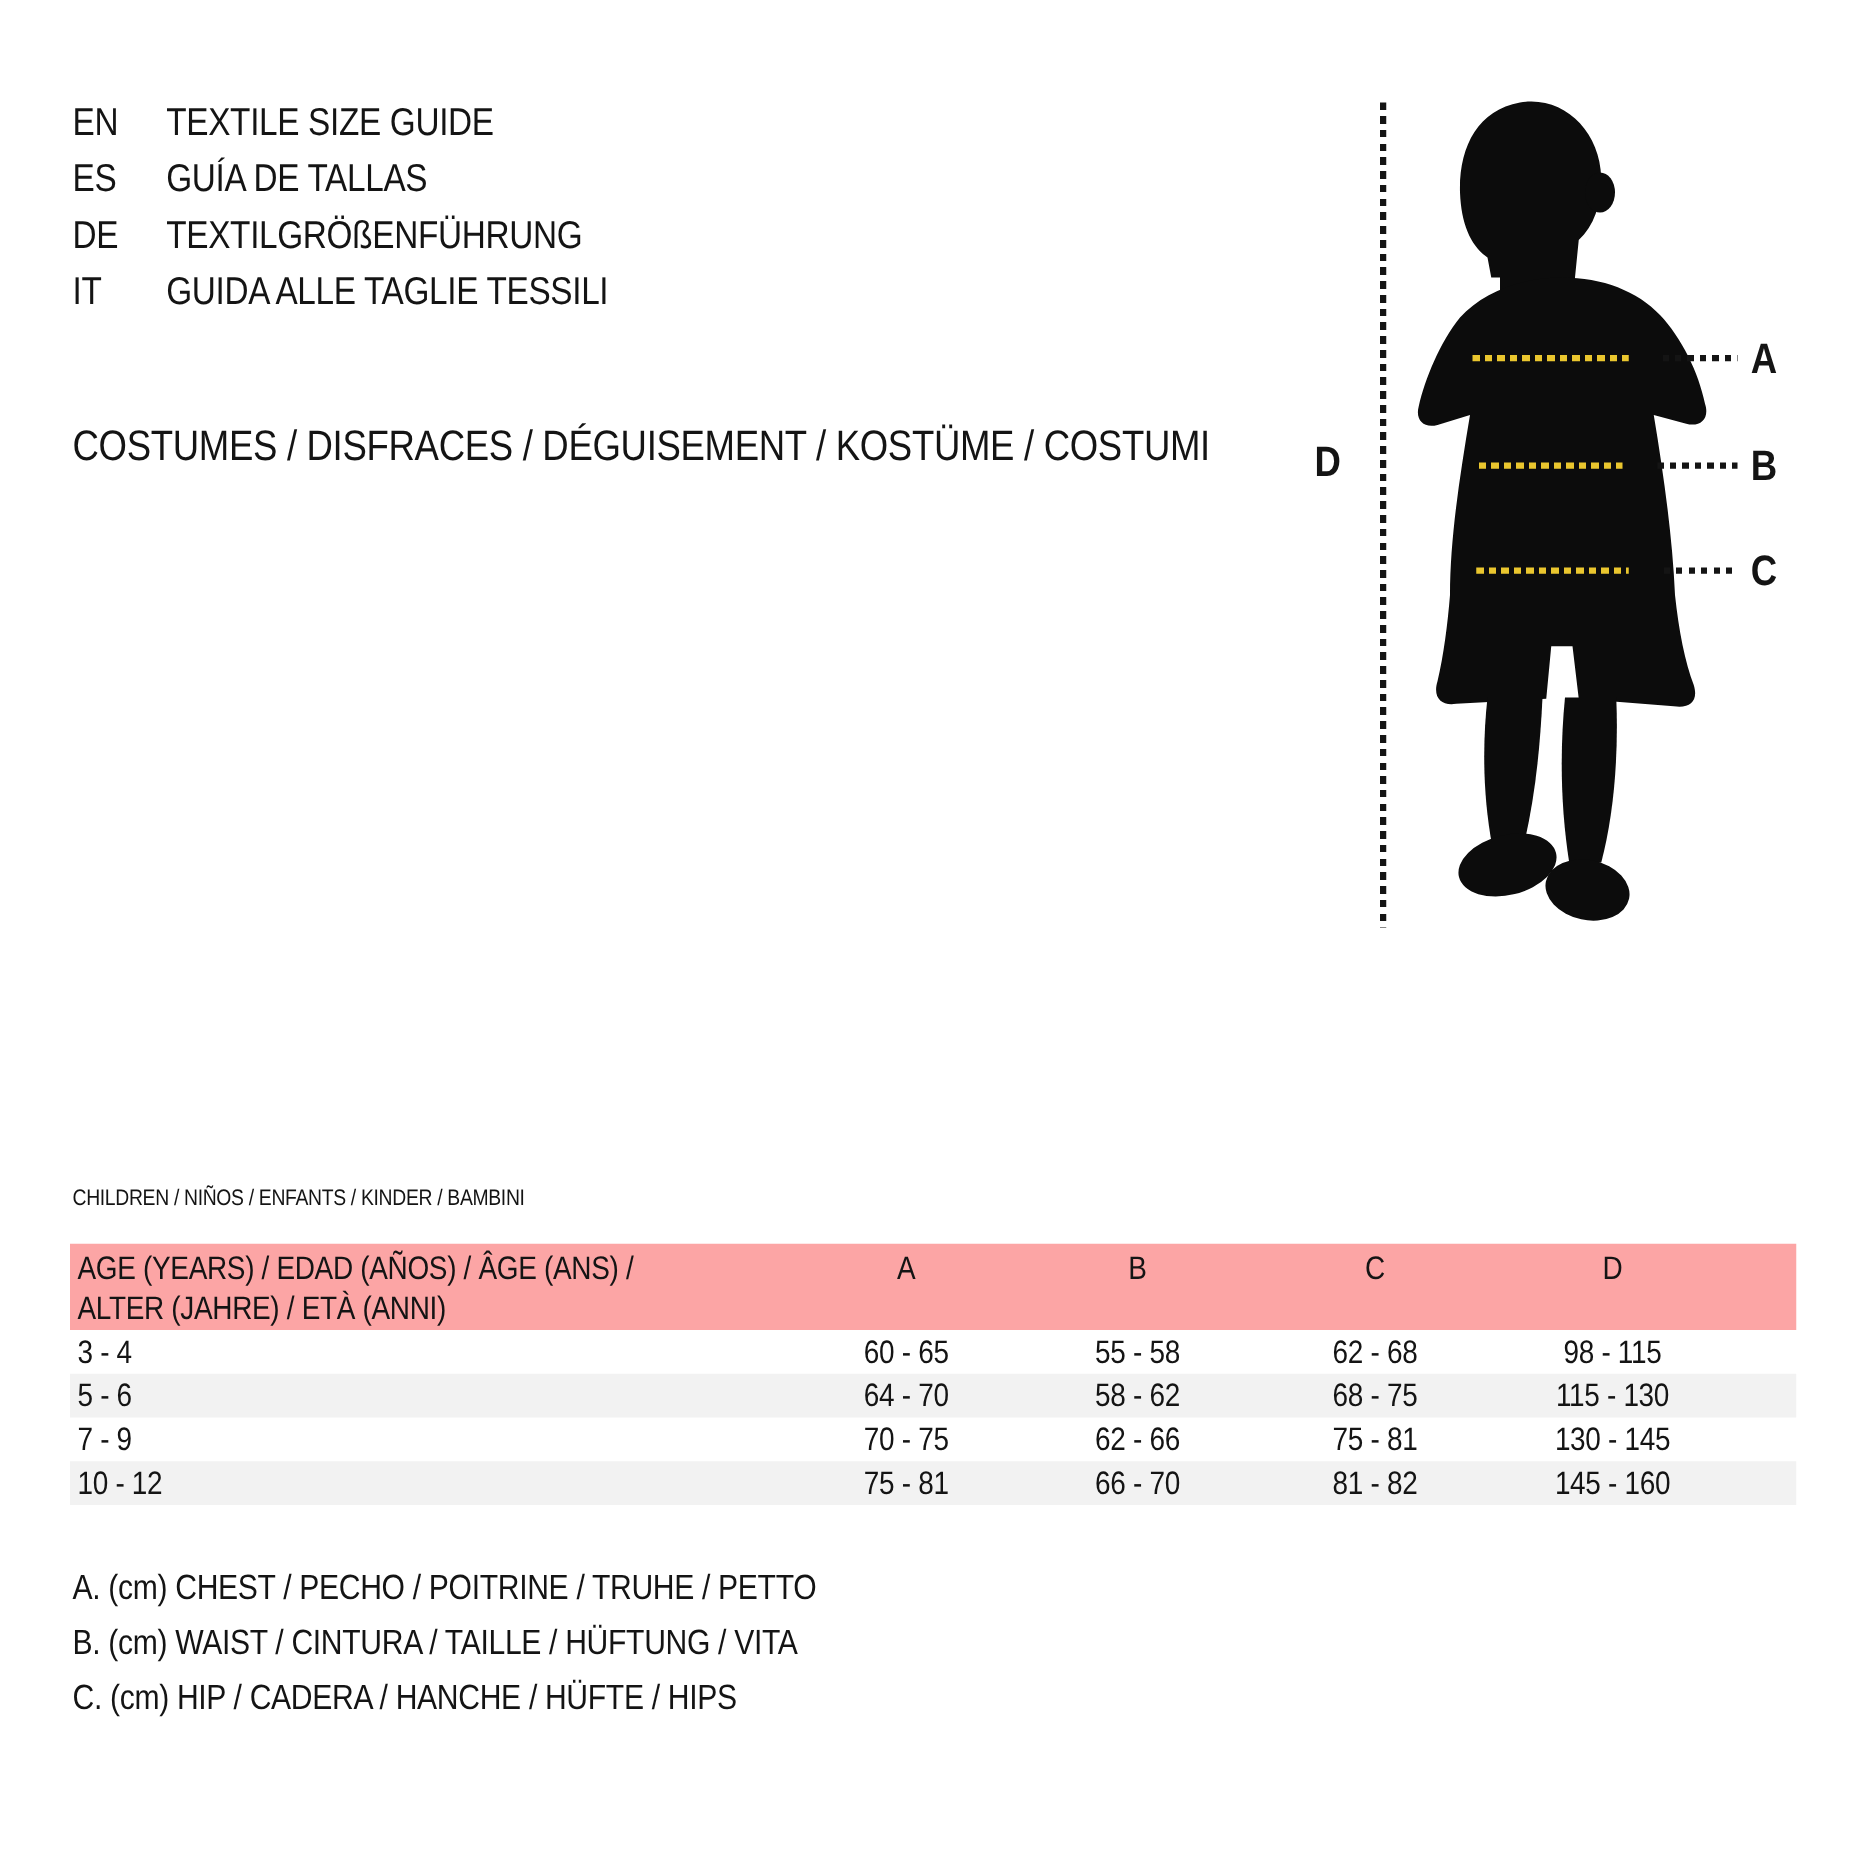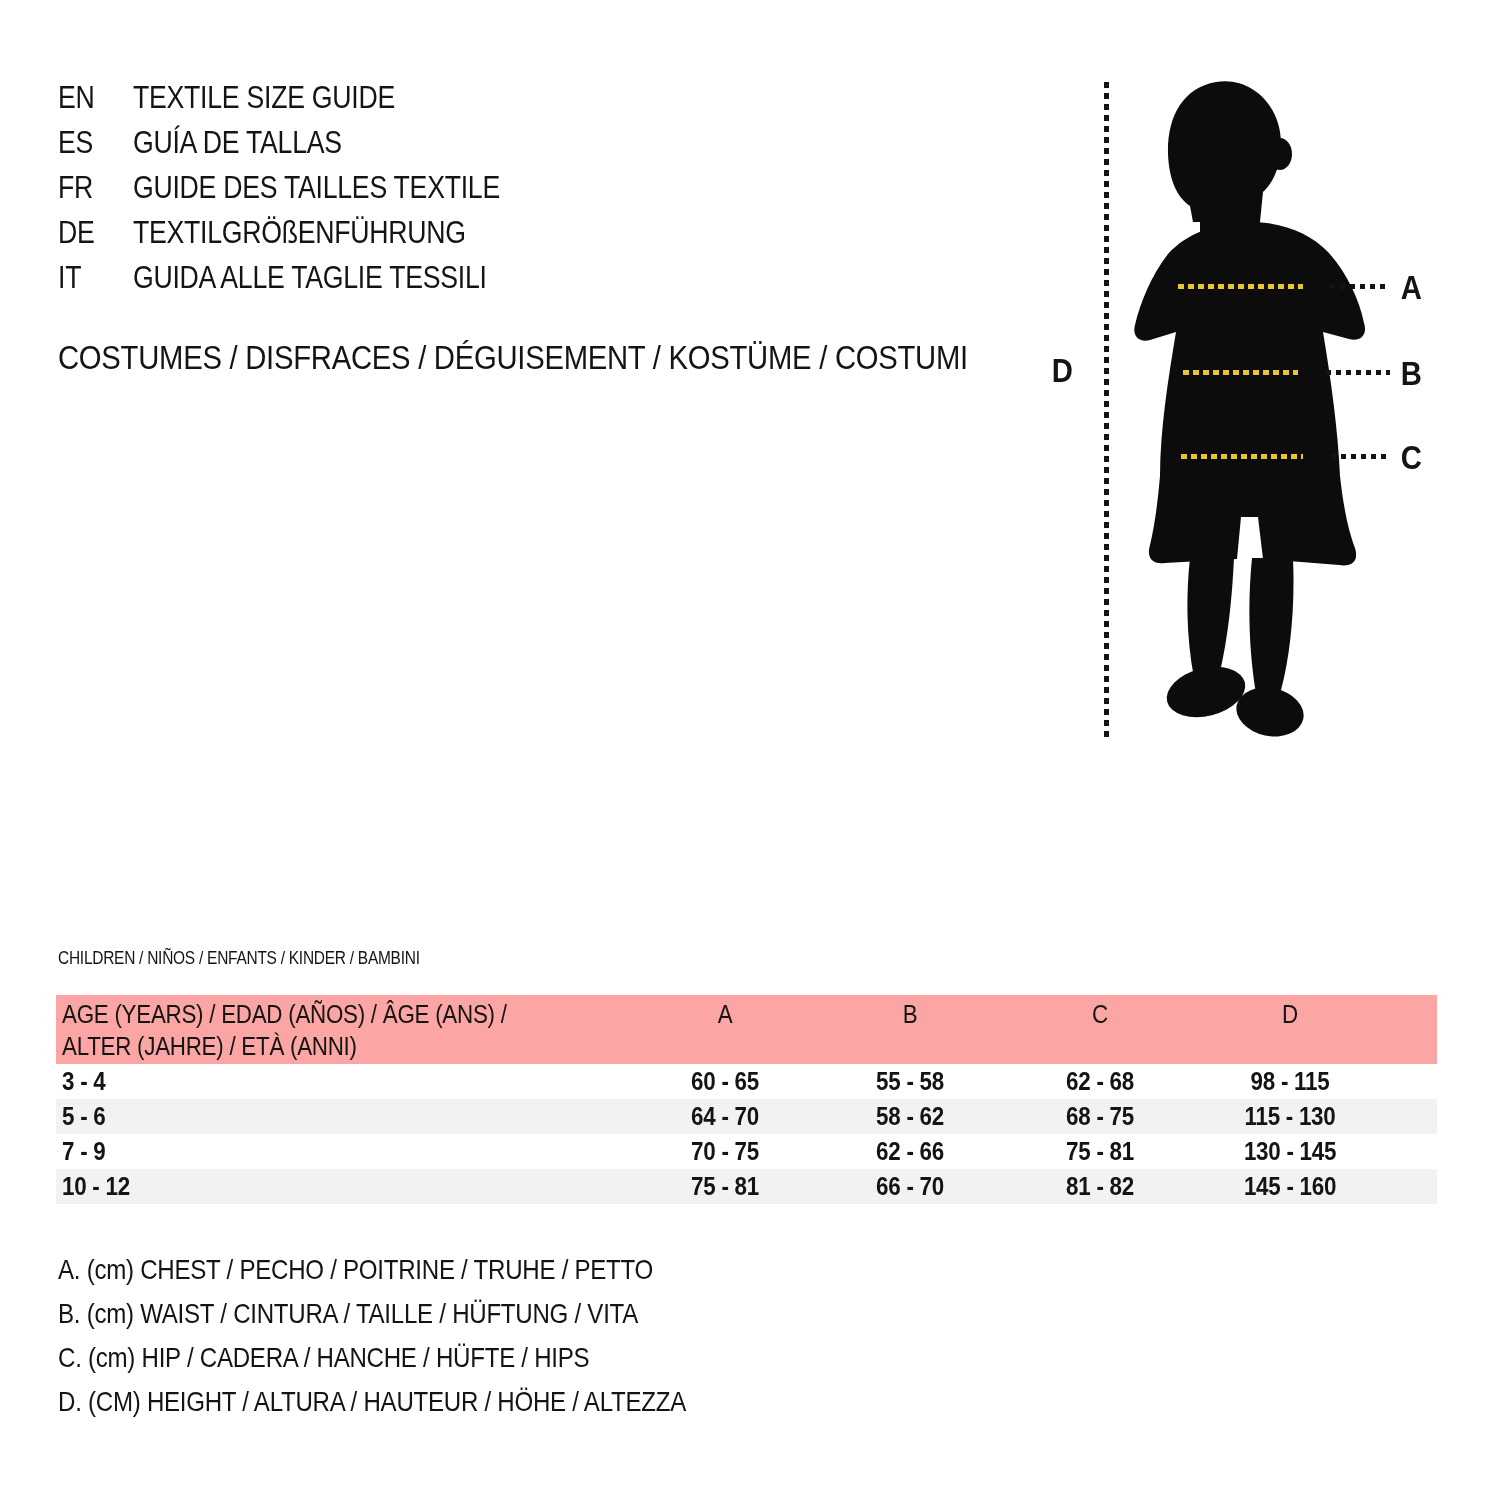--- a/index.html
+++ b/index.html
@@ -38,21 +38,21 @@
   .l-c { left:1399px; top:437px; }
   .l-d { left:1050px; top:350px; }
   .figure-svg { position:absolute; left:1130px; top:80px; z-index:2; }
 
   
   .section-title { position:absolute; left:58px; top:943px; font-size:18px; line-height:30px; }
   .size-table { position:absolute; left:56px; top:995px; width:1381px; }
   .thead { position:relative; height:69px; background:#fca5a5; font-size:26px; }
   .age-head { position:absolute; left:6px; top:3px; line-height:32px; }
   .colhead { position:absolute; top:3px; line-height:32px; transform:translateX(-50%); }
-  .trow { position:relative; height:35px; font-size:26px; line-height:35px;font-weight:bold; }
+  .trow { position:relative; height:35px; font-size:26px; line-height:35px; }
   .trow.alt { background:#f2f2f2; }
   .age-cell { position:absolute; left:6px; top:0; }
   .vcell { position:absolute; top:0; transform:translateX(-50%); }
   .pos-a { left:669px; } .pos-b { left:854px; } .pos-c { left:1044px; } .pos-d { left:1234px; }
 
   
   .legend { position:absolute; left:58px; top:1248px;text-decoration:underline; }
   .legend-line { height:44px; line-height:44px; font-size:28px; }
 </style>
 </head>
@@ -61,24 +61,20 @@
 <div class="page">
 
   <div class="langs">
     <div class="lang-row">
       <span class="lang-code"><span class="cx-l">EN</span></span>
       <span><span class="cx-l">TEXTILE SIZE GUIDE</span></span>
     </div>
     <div class="lang-row">
       <span class="lang-code"><span class="cx-l">ES</span></span>
       <span><span class="cx-l">GUÍA DE TALLAS</span></span>
-    </div>
-    <div class="lang-row">
-      <span class="lang-code"><span class="cx-l">FR</span></span>
-      <span><span class="cx-l">GUIDE DES TAILLES TEXTILE</span></span>
     </div>
     <div class="lang-row">
       <span class="lang-code"><span class="cx-l">DE</span></span>
       <span><span class="cx-l">TEXTILGRÖßENFÜHRUNG</span></span>
     </div>
     <div class="lang-row">
       <span class="lang-code"><span class="cx-l">IT</span></span>
       <span><span class="cx-l">GUIDA ALLE TAGLIE TESSILI</span></span>
     </div>
   </div>
@@ -158,16 +154,15 @@
       <span class="vcell pos-b"><span class="cx-c">66 - 70</span></span>
       <span class="vcell pos-c"><span class="cx-c">81 - 82</span></span>
       <span class="vcell pos-d"><span class="cx-c">145 - 160</span></span>
     </div>
   </div>
 
   <div class="legend">
     <div class="legend-line"><span class="cx-l">A. (cm) CHEST / PECHO / POITRINE / TRUHE / PETTO</span></div>
     <div class="legend-line"><span class="cx-l">B. (cm) WAIST / CINTURA / TAILLE / HÜFTUNG / VITA</span></div>
     <div class="legend-line"><span class="cx-l">C. (cm) HIP / CADERA / HANCHE / HÜFTE / HIPS</span></div>
-    <div class="legend-line"><span class="cx-l">D. (CM) HEIGHT / ALTURA / HAUTEUR / HÖHE / ALTEZZA</span></div>
   </div>
 
 </div>
 
 </body></html>

